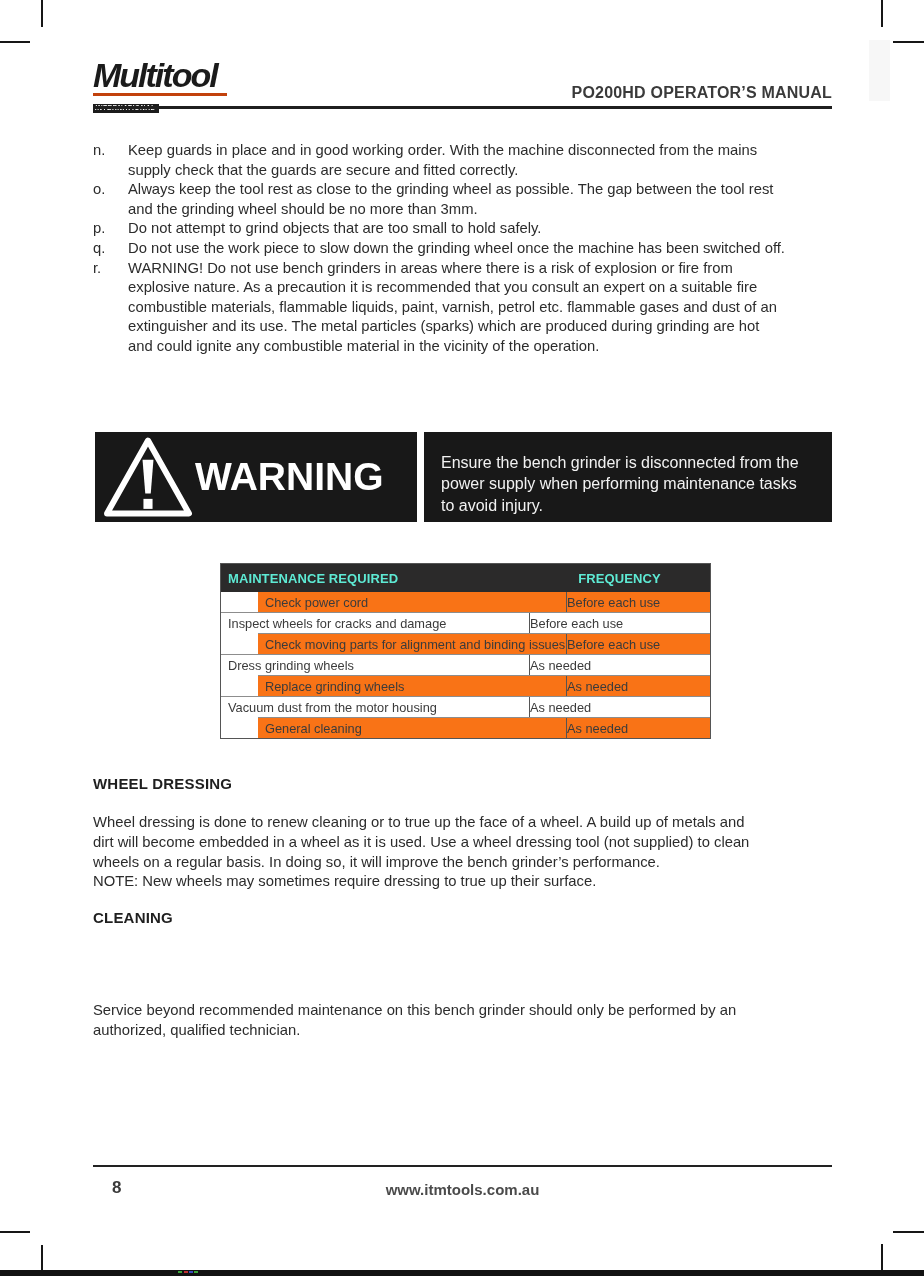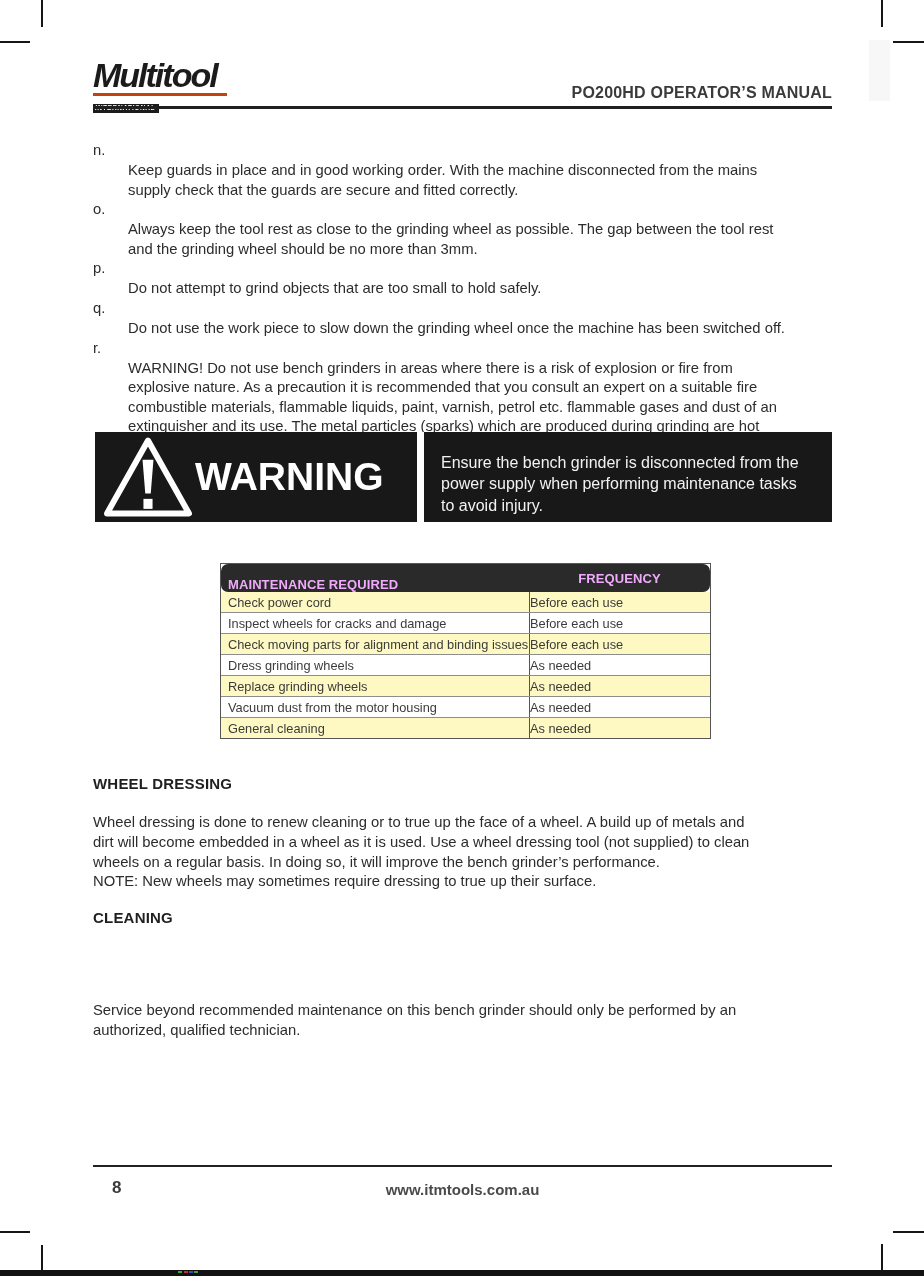--- a/index.html
+++ b/index.html
@@ -28,40 +28,40 @@
   .manual-title {
     position:absolute; right:92px; top:84px; font-size:16px; font-weight:bold;
     color:#3a3a3a; letter-spacing:0.2px;
   }
   .header-rule { position:absolute; left:93px; top:106px; width:739px; height:3px; background:#1f1f1f; }
 
   
   .safety-list { position:absolute; left:93px; top:141px; width:760px; font-size:14.8px; line-height:19.6px; color:#2c2c2c; }
   .list-item { display:flex; }
   .list-letter { width:35px; flex:0 0 35px; }
-  .list-lines { flex:1;margin-top:20px; }
+  .list-lines { flex:1; }
 
   
   .warning-row { position:absolute; left:95px; top:432px; width:737px; height:90px; display:flex; }
   .warning-left {
     width:322px; flex:0 0 322px; background:#181818; display:flex; align-items:center;
   }
   .warning-gap { width:7px; flex:0 0 7px; background:#ffffff; }
   .warning-right { flex:1; background:#181818; color:#f2f2f2; padding:20px 10px 0 17px; box-sizing:border-box; }
   .warning-right .wline { font-size:16px; line-height:21.4px; }
   .warning-word {
     color:#ffffff; font-size:39px; font-weight:bold; letter-spacing:0px; margin-left:1px;
   }
   .tri-svg { margin-left:7px; }
 
   
   .mtable { position:absolute; left:220px; top:563px; width:491px; border:1px solid #555; box-sizing:border-box; }
-  .mt-header { display:flex; background:#2b2a2a; color:#f0abfc; height:28px; align-items:flex-end; font-weight:bold; font-size:13px; letter-spacing:0.1px;border-radius:7px; }
+  .mt-header { display:flex; background:#2b2a2a; color:#5eead4; height:28px; align-items:center; font-weight:bold; font-size:13px; letter-spacing:0.1px; }
   .mt-row { display:flex; height:20px; align-items:center; font-size:12.8px; color:#3b3b3b; border-top:1px solid #8d8d8d; }
-  .mt-row.alt { background:#fef9c3; }
+  .mt-row.alt { background:#f97316;margin-left:37px; }
   .mt-col1 { width:308px; flex:0 0 308px; padding-left:7px; box-sizing:border-box; overflow:hidden; white-space:nowrap; }
   .mt-col2 { flex:1; padding-left:0; border-left:1px solid #555; box-sizing:border-box; height:100%; display:flex; align-items:center; }
   .mt-header .mt-col2 { justify-content:center; padding-left:0; border-left:none; }
 
   
   .sec-heading { position:absolute; left:93px; font-size:15px; font-weight:bold; color:#1f1f1f; letter-spacing:0.2px; }
   .para { position:absolute; left:93px; width:760px; font-size:14.8px; line-height:19.8px; color:#2c2c2c; }
 
   
   .footer-rule { position:absolute; left:93px; top:1165px; width:739px; height:2px; background:#222; }

